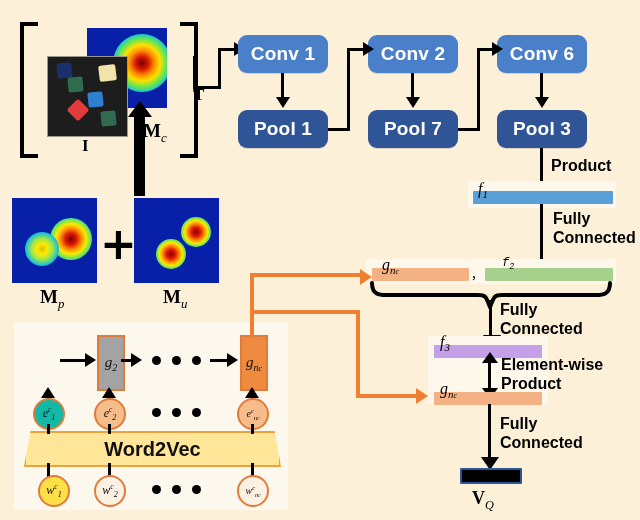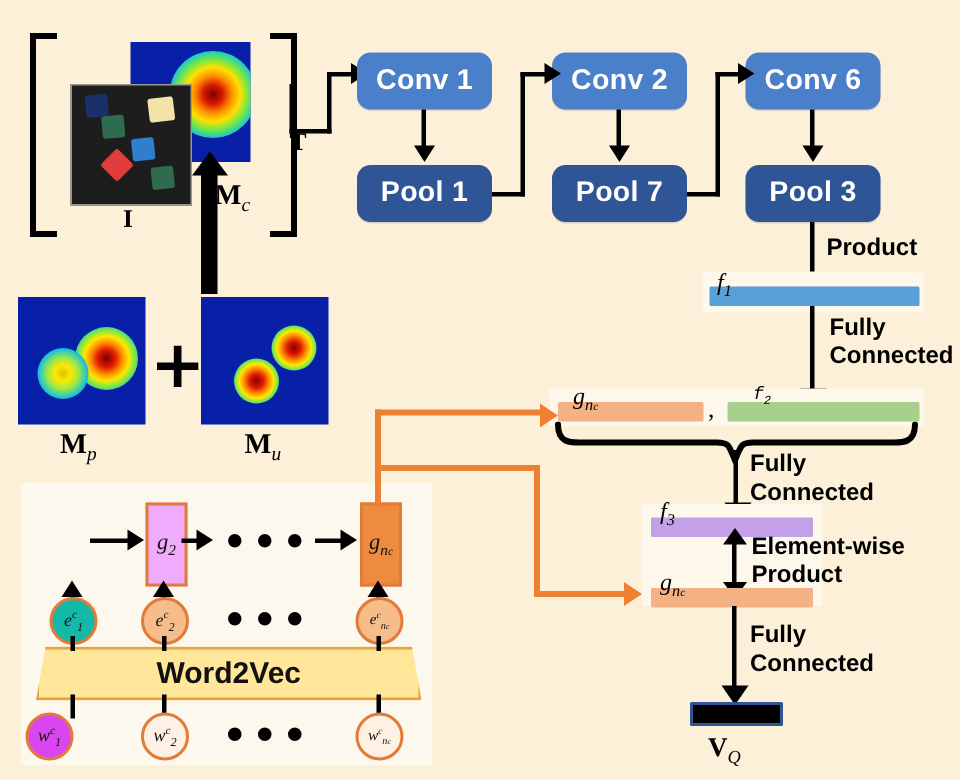--- a/index.html
+++ b/index.html
@@ -233,21 +233,21 @@
   <div class="oln h" style="left:250px;top:273px;width:112px;"></div>
   <div class="oahead" style="left:360px;top:269px;"></div>
 
   <div class="oln h" style="left:250px;top:310px;width:110px;"></div>
   <div class="oln v" style="left:356px;top:310px;height:88px;"></div>
   <div class="oln h" style="left:356px;top:394px;width:62px;"></div>
   <div class="oahead" style="left:416px;top:388px;"></div>
 
   <div class="panel" style="left:14px;top:322px;width:274px;height:188px;"></div>
 
-  <div class="gbox" style="left:97px;top:335px;width:24px;height:52px;background:#f0abfc;">
+  <div class="gbox" style="left:97px;top:335px;width:24px;height:52px;background:#a3a3a3;">
     <span>g<span class="sub">2</span></span>
   </div>
   <div class="gbox" style="left:240px;top:335px;width:24px;height:52px;background:#ee8b3f;">
     <span>g<span class="sub">n<span style="font-size:.75em;">c</span></span></span>
   </div>
 
   <div class="ln h" style="left:60px;top:359px;width:27px;"></div>
   <div class="ahead right" style="left:85px;top:353px;"></div>
   <div class="ln h" style="left:121px;top:359px;width:12px;"></div>
   <div class="ahead right" style="left:131px;top:353px;"></div>
@@ -287,21 +287,21 @@
   </div>
 
   <div class="ln v" style="left:47px;top:463px;height:16px;"></div>
   <div class="ln v" style="left:108px;top:463px;height:16px;"></div>
   <div class="ln v" style="left:251px;top:463px;height:16px;"></div>
 
   <div class="ln v" style="left:47px;top:424px;height:10px;"></div>
   <div class="ln v" style="left:108px;top:424px;height:10px;"></div>
   <div class="ln v" style="left:251px;top:424px;height:10px;"></div>
 
-  <div class="circ" style="left:17px;top:475px;width:28px;height:28px;background:#d946ef;">
+  <div class="circ" style="left:38px;top:475px;width:28px;height:28px;background:#fde047;">
     <span>w<span class="supc">c</span><span class="sub">1</span></span>
   </div>
   <div class="circ" style="left:94px;top:475px;width:28px;height:28px;background:#fdf1e3;justify-content:center;">
     <span>w<span class="supc">c</span><span class="sub">2</span></span>
   </div>
   <div class="circ" style="left:237px;top:475px;width:28px;height:28px;background:#fdf1e3;">
     <span style="font-size:10px;">w<span class="supc">c</span><span class="sub">n<span style="font-size:.75em;">c</span></span></span>
   </div>
   <div class="dots" style="left:152px;top:485px;">
       <span class="dot"></span>

